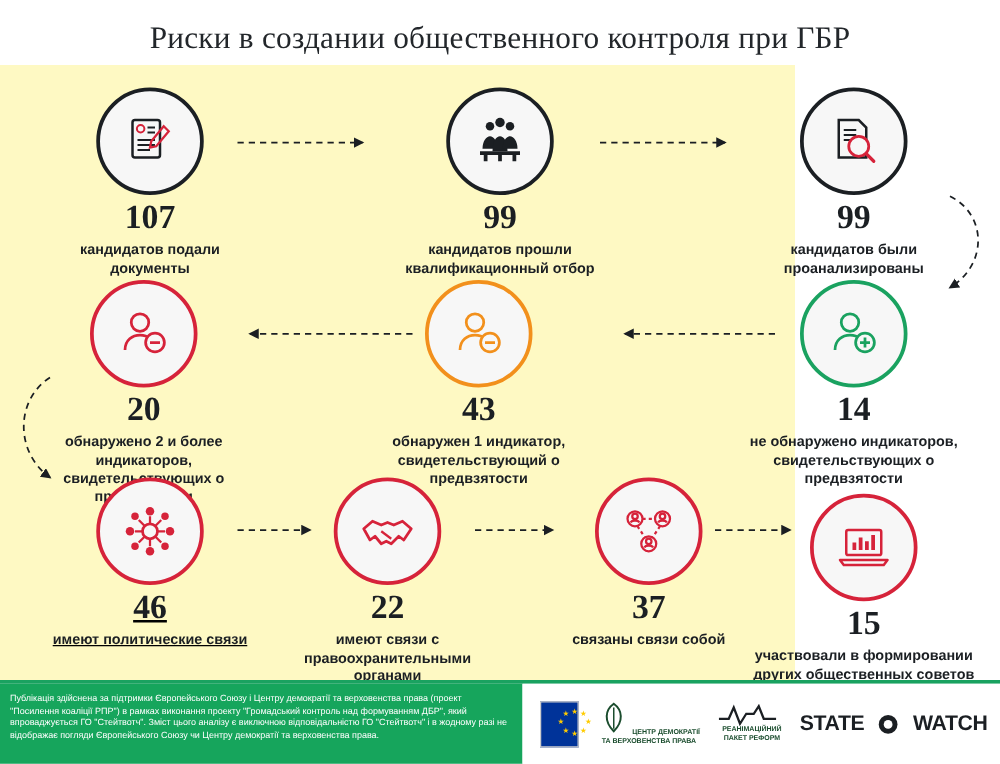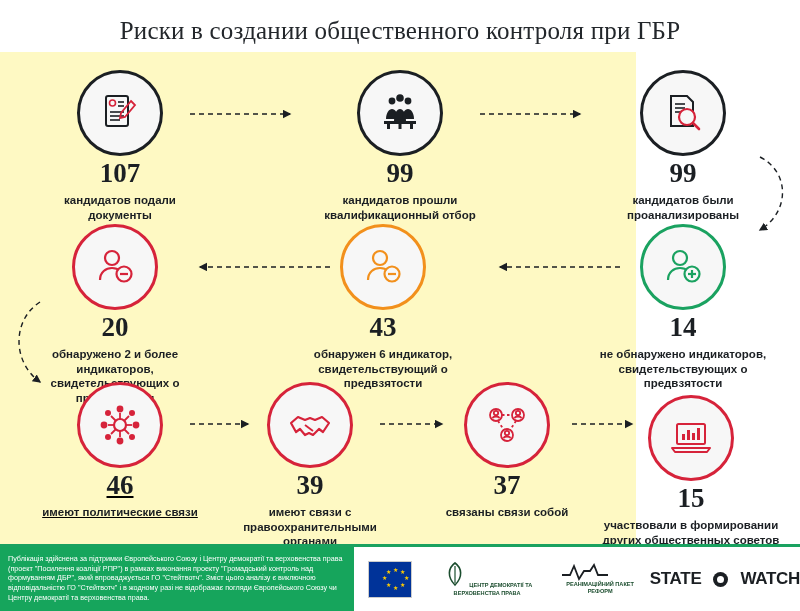--- a/index.html
+++ b/index.html
@@ -91,21 +91,21 @@
     left: 0;
     top: 544px;
     width: 800px;
     height: 67px;
     background: #ffffff;
     border-top: 3px solid #1aa260;
     box-sizing: border-box;
     display: flex;
   }
   .footer-text {
-    width: 354px;
+    width: 418px;
     box-sizing: border-box;
     background: #16a55c;
     color: #ffffff;
     font-size: 7.2px;
     line-height: 1.35;
     padding: 7px 8px 0 8px;
     font-family: "Liberation Sans", sans-serif;
   }
   .footer-logos {
     flex: 1;
@@ -130,20 +130,21 @@
   }
   .logo-block {
     font-size: 5.6px;
     font-weight: bold;
     color: #1b4d2e;
     line-height: 1.3;
     text-align: center;
   }
   .statewatch {
     margin-left: auto;
+    padding-right: 10px;
     display: flex;
     align-items: center;
     gap: 12px;
     justify-content: flex-end;
   }
   .sw-text {
     font-family: "Liberation Sans", sans-serif;
     font-weight: bold;
     font-size: 17px;
     color: #1b1f23;
@@ -268,21 +269,21 @@
     <div class="node" style="left:288px; top:172px;">
       <div class="circle c-orange">
         <svg width="44" height="44" viewBox="0 0 44 44">
           <circle cx="19" cy="13" r="7" fill="none" stroke="#f2901c" stroke-width="2.2"></circle>
           <path d="M7 35 c0-8 6-12 12-12 s12 4 12 12" fill="none" stroke="#f2901c" stroke-width="2.2"></path>
           <circle cx="31" cy="29" r="7.5" fill="#f7f7f7" stroke="#f2901c" stroke-width="2.2"></circle>
           <line x1="27" y1="29" x2="35" y2="29" stroke="#f2901c" stroke-width="2.2"></line>
         </svg>
       </div>
       <div class="num">43</div>
-      <div class="caption">обнаружен 6 индикатор, свидетельствующий о предвзятости</div>
+      <div class="caption">обнаружен 1 индикатор, свидетельствующий о предвзятости</div>
     </div>
 
     <div class="node" style="left:588px; top:172px;">
       <div class="circle c-green">
         <svg width="44" height="44" viewBox="0 0 44 44">
           <circle cx="19" cy="13" r="7" fill="none" stroke="#1aa260" stroke-width="2.2"></circle>
           <path d="M7 35 c0-8 6-12 12-12 s12 4 12 12" fill="none" stroke="#1aa260" stroke-width="2.2"></path>
           <circle cx="31" cy="29" r="7.5" fill="#f7f7f7" stroke="#1aa260" stroke-width="2.2"></circle>
           <line x1="27" y1="29" x2="35" y2="29" stroke="#1aa260" stroke-width="2.2"></line>
           <line x1="31" y1="25" x2="31" y2="33" stroke="#1aa260" stroke-width="2.2"></line>
@@ -320,25 +321,25 @@
       <div class="caption">имеют политические связи</div>
     </div>
 
     <div class="node" style="left:215px; top:330px;">
       <div class="circle c-red">
         <svg width="46" height="44" viewBox="0 0 46 44">
           <path d="M4 20 l7-6 7 3 5-2 5 2 7-3 7 6 -6 9 -4-3 -6 6 -4-2 -4 2 -5-6 -4 3 z" fill="none" stroke="#d6233a" stroke-width="2.2" stroke-linejoin="round"></path>
           <line x1="18" y1="22" x2="26" y2="28" stroke="#d6233a" stroke-width="1.8"></line>
         </svg>
       </div>
-      <div class="num">39</div>
+      <div class="num">22</div>
       <div class="caption">имеют связи с правоохранительными органами</div>
     </div>
 
-    <div class="node" style="left:412px; top:330px;">
+    <div class="node" style="left:424px; top:330px;">
       <div class="circle c-red">
         <svg width="44" height="44" viewBox="0 0 44 44">
           <g fill="none" stroke="#d6233a" stroke-width="1.8">
             <circle cx="11" cy="12" r="6"></circle>
             <circle cx="33" cy="12" r="6"></circle>
             <circle cx="22" cy="32" r="6"></circle>
             <circle cx="11" cy="10" r="2.2"></circle>
             <circle cx="33" cy="10" r="2.2"></circle>
             <circle cx="22" cy="30" r="2.2"></circle>
             <path d="M7.5 15 c1-2 6-2 7 0"></path>

